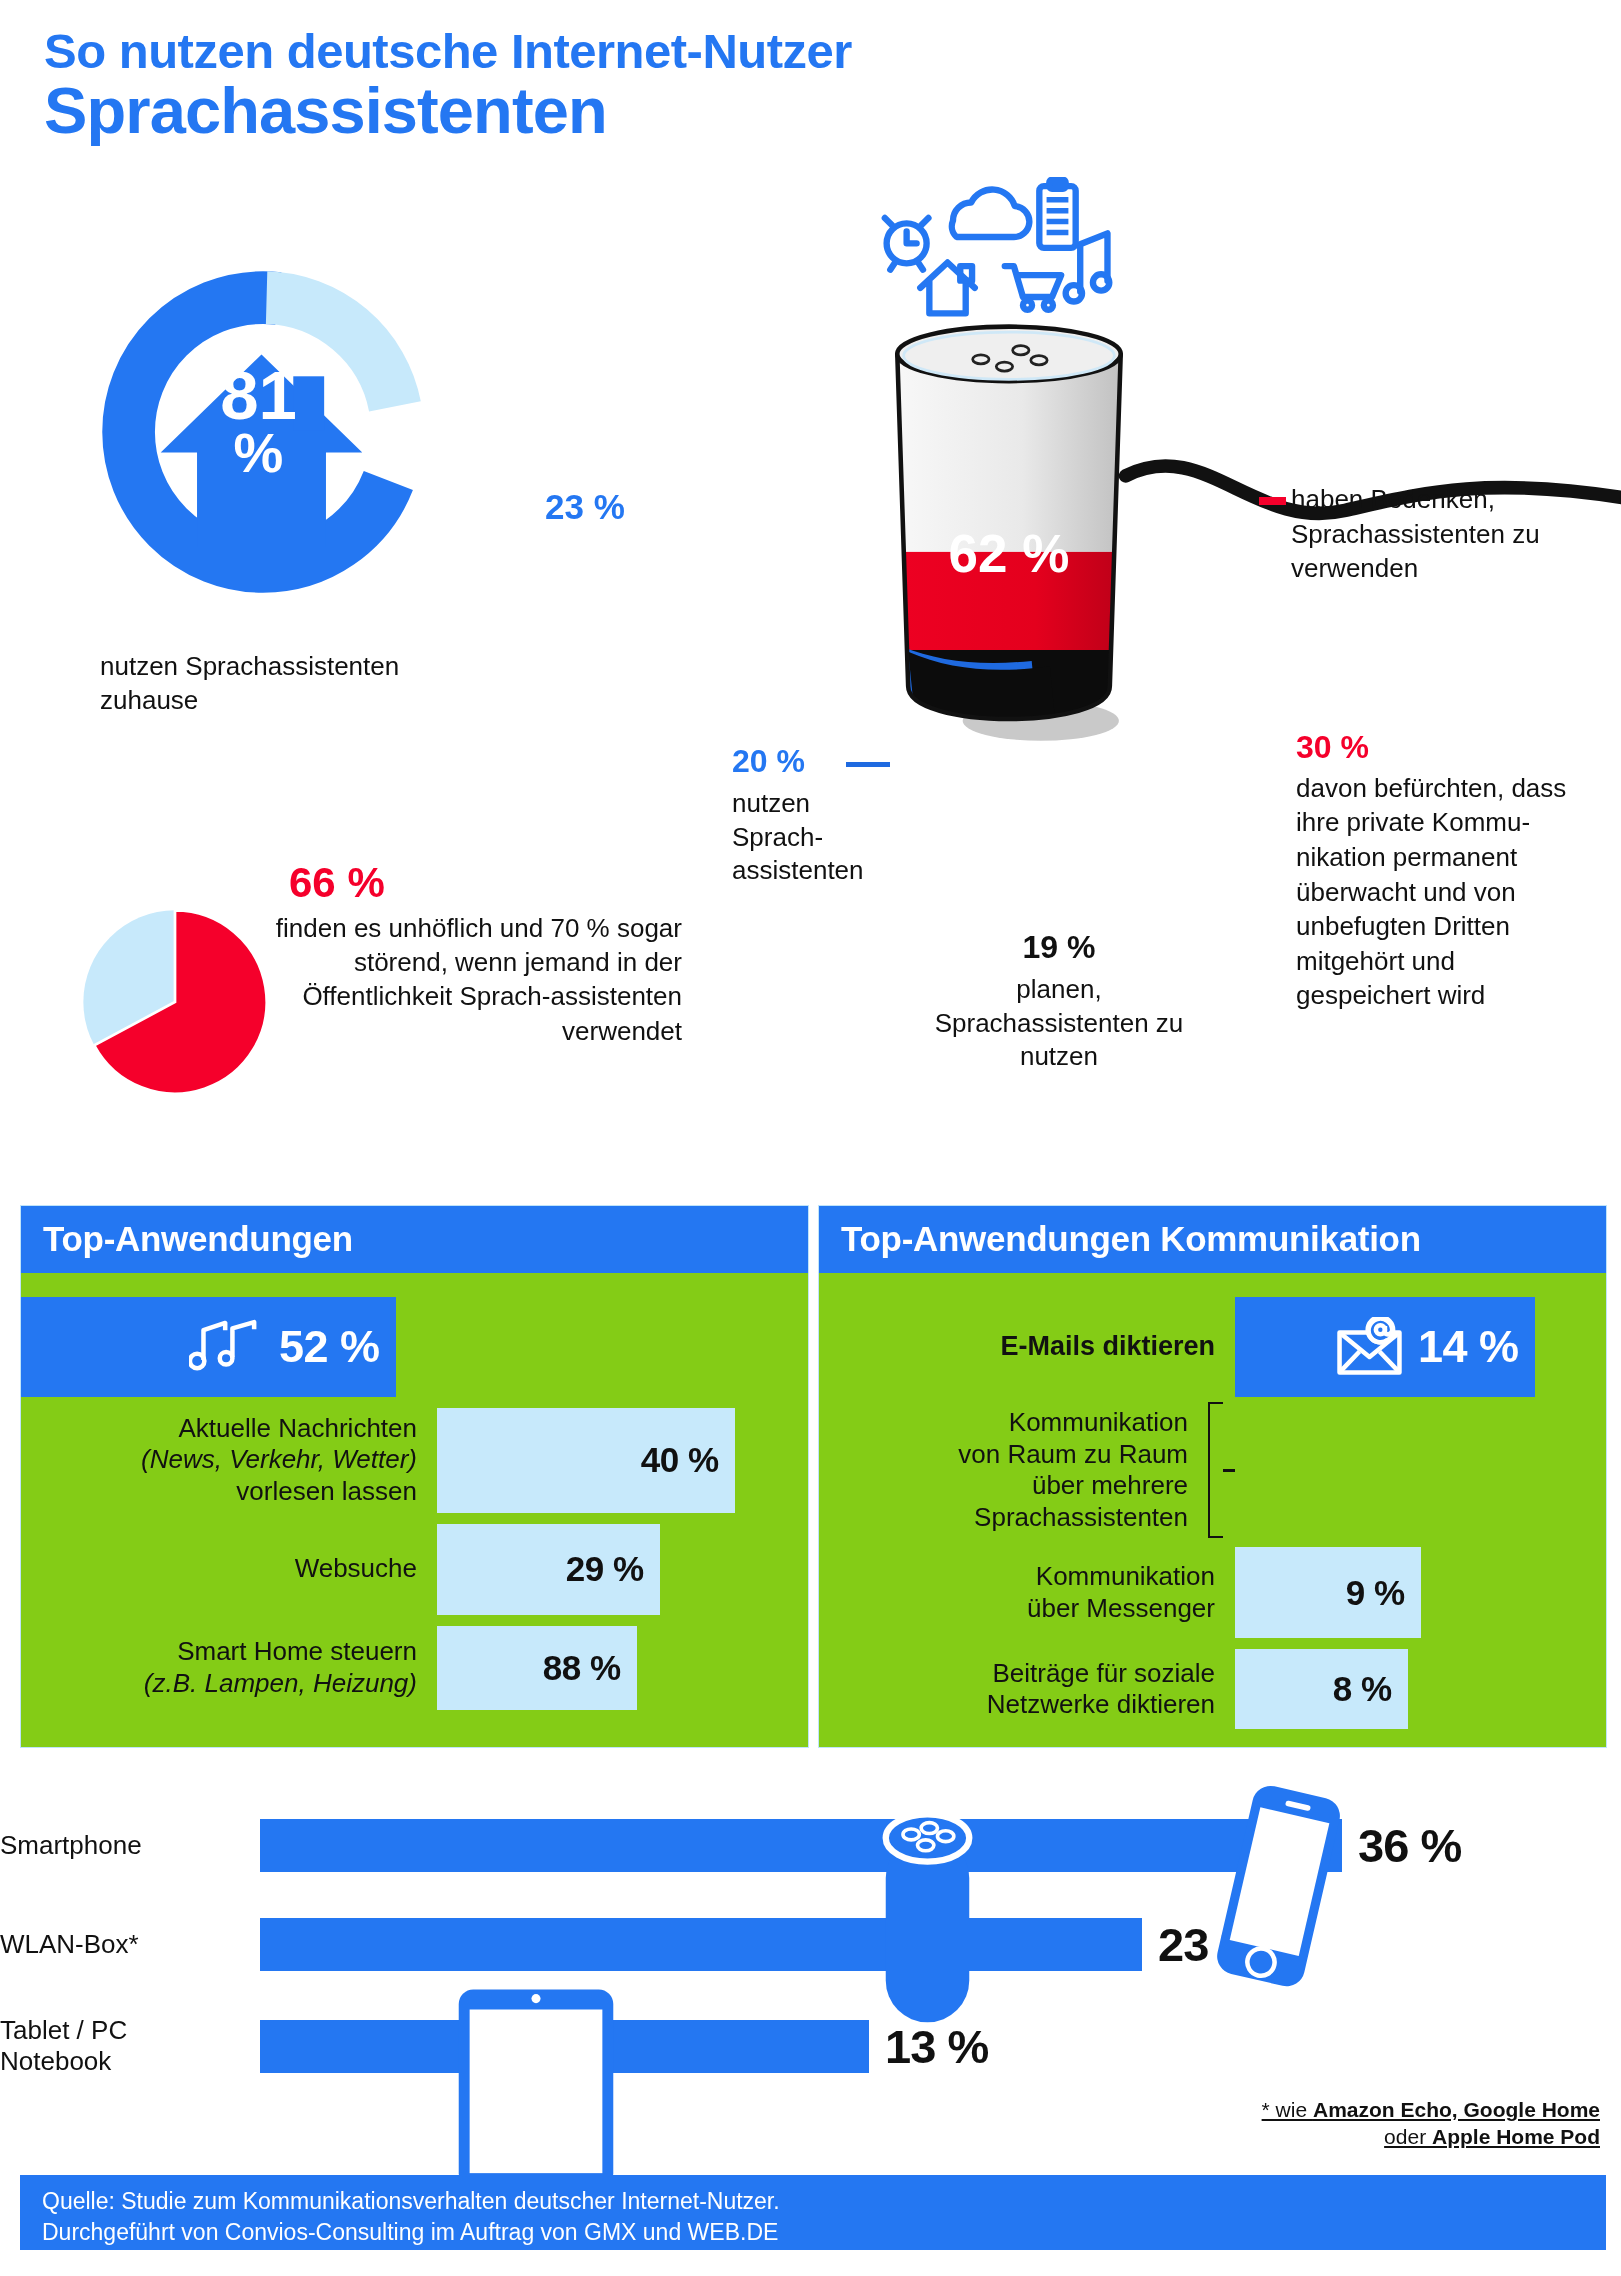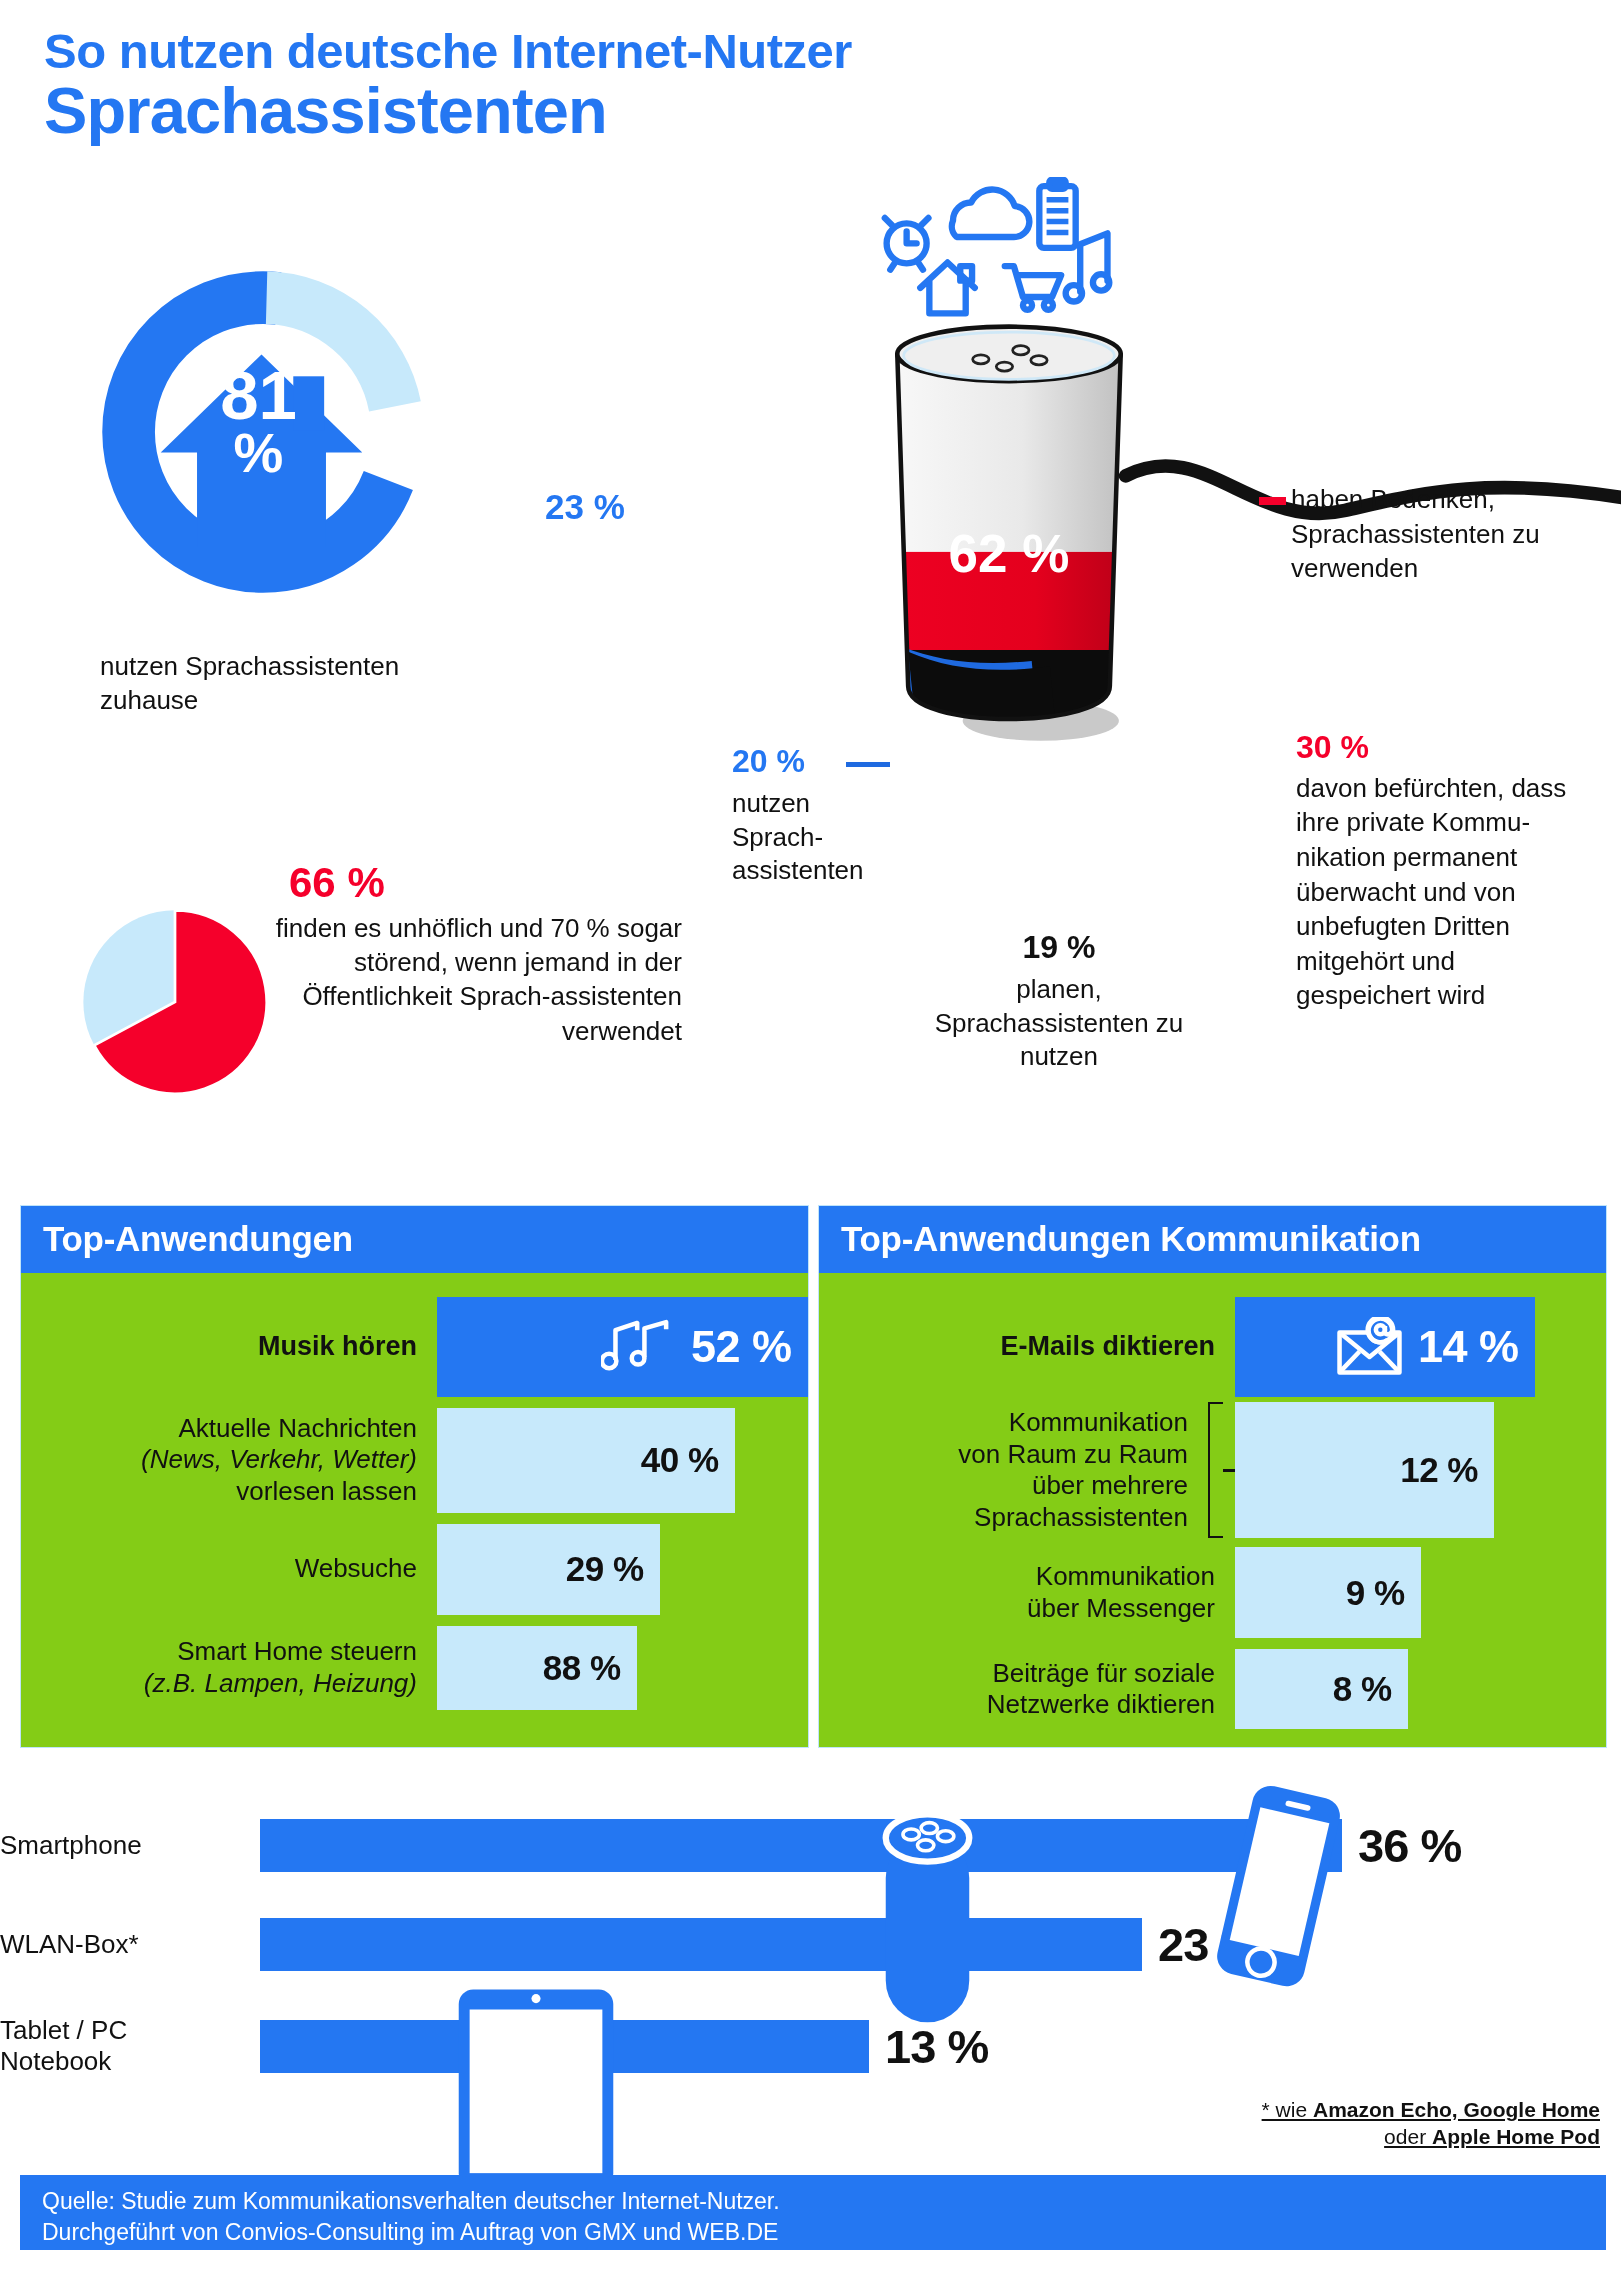--- a/index.html
+++ b/index.html
@@ -239,23 +239,20 @@
 
 <div class="abs body-txt" id="lbl-19">
   <div class="num">19 %</div>
   <div class="txt">planen, Sprachassistenten zu nutzen</div>
 </div>
 
 <div class="abs panel" id="panel-left">
   <div class="panel-head">Top-Anwendungen</div>
   <div class="rows">
     <div class="row" style="height:100px;">
-      <div class="row-label bold" style="width:396px;">
-        <span>Musik hören</span>
-      </div>
       <div class="row-bar hi" style="width:375px;">
         <span class="bar-icon">
           <svg width="76" height="55" viewBox="0 0 84 60">
             <g fill="none" stroke="#fff" stroke-width="5" stroke-linejoin="round">
               <path d="M16 45 V12 L40 4 V12"></path>
                 <circle cx="9" cy="46" r="8"></circle>
               <path d="M48 42 V10 L72 3 V11"></path>
                 <circle cx="41" cy="43" r="7"></circle>
             </g>
           </svg>
@@ -322,23 +319,20 @@
 
     <div class="row" style="height:136px;margin-top:5.5px;">
       <div class="row-label" style="width:369px;white-space:pre-line;">
         <span>Kommunikation
 von Raum zu Raum
 über mehrere
 Sprachassistenten</span>
       </div>
       <div class="bracket"></div>
       <div class="bracket-stem"></div>
-      <div class="row-bar lo" style="width:259px;">
-        <span class="bar-val small">12 %</span>
-      </div>
     </div>
 
     <div class="row" style="height:91px;margin-top:9px;">
       <div class="row-label" style="width:396px;white-space:pre-line;">
         <span>Kommunikation
 über Messenger</span>
       </div>
       <div class="row-bar lo" style="width:186px;">
         <span class="bar-val small">9 %</span>
       </div>

